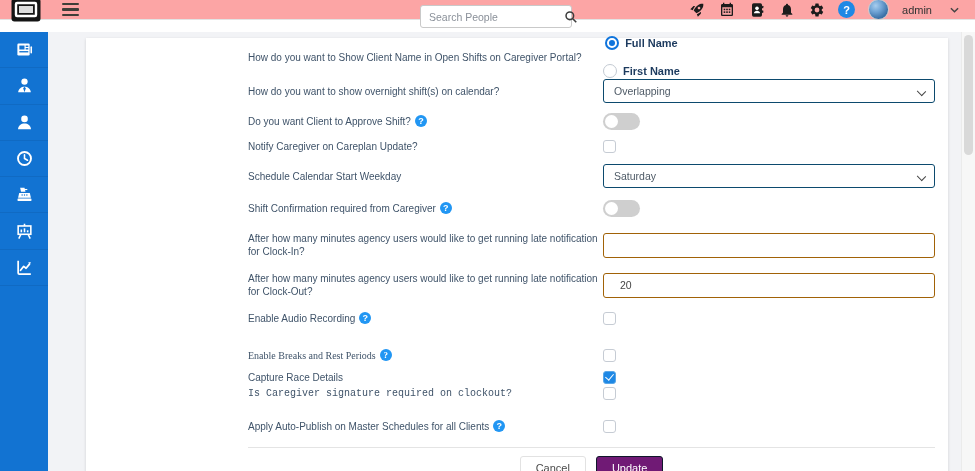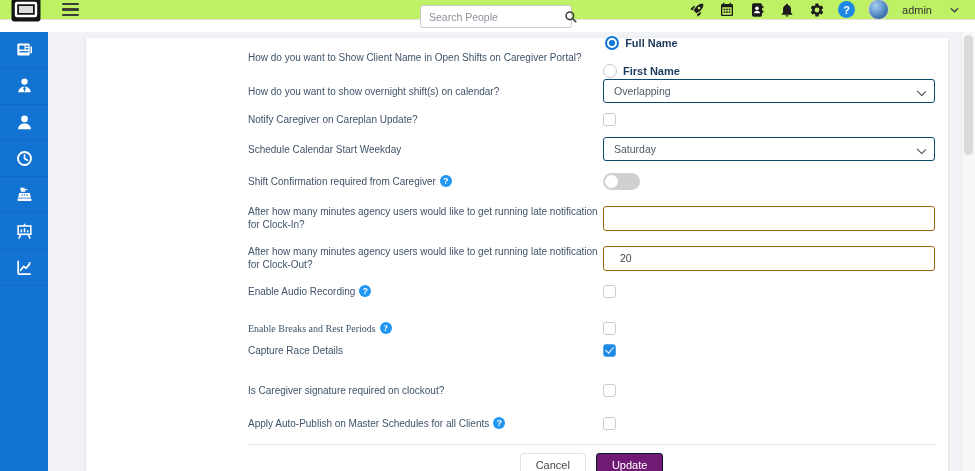--- a/index.html
+++ b/index.html
@@ -1,19 +1,19 @@
 <!DOCTYPE html>
 <html><head>
 <meta charset="utf-8">
 <style>
   * { margin:0; padding:0; box-sizing:border-box; }
   html,body { width:975px; height:471px; overflow:hidden; font-family:"Liberation Sans", sans-serif; background:#fff; }
 
   
-  .header { position:absolute; left:0; top:0; width:975px; height:20px; background:#bef264;
+  .header { position:absolute; left:0; top:0; width:975px; height:20px; background:#fca5a5;
             border-bottom:1px solid #e3e3e3; display:flex; align-items:center; z-index:5;justify-content:center; }
   .logo { margin-left:10px; width:32px; height:25px; display:flex; align-items:center; justify-content:center; }
   .hamburger { margin-left:20px; width:17px; height:13px; display:flex; flex-direction:column; justify-content:space-between; cursor:pointer; }
   .hamburger span { display:block; height:2.4px; background:#3e3e38; border-radius:1px; }
   .search-box { position:absolute; left:420px; top:5px; width:152px; height:23px; border:1px solid #c9c9c9;
                 border-radius:3px; display:flex; align-items:center; background:#fff; }
   .search-box input { border:none; outline:none; flex:1; font-size:10.5px; padding-left:8px; color:#555;
                       font-family:"Liberation Sans", sans-serif; background:transparent; }
   .search-box input::placeholder { color:#8a9099; }
   .search-box .mag { margin-right:6px; display:flex; }
@@ -48,21 +48,21 @@
   .r2 { margin-top:12px; height:24px; }
   .r3 { margin-top:9px;  height:18px; }
   .r4 { margin-top:8px;  height:16px; }
   .r5 { margin-top:10px; height:24px; }
   .r6 { margin-top:11px; height:18px; }
   .r7 { margin-top:14px; height:28px; }
   .r8 { margin-top:12px; height:28px; }
   .r9 { margin-top:11px; height:16px; }
   .r10{ margin-top:21px;  height:16px;font-family:Liberation Serif, serif; }
   .r11{ margin-top:6px;  height:16px; }
-  .r12{ margin-top:24px;  height:16px; }
+  .r12{ margin-top:0;  height:16px;font-family:Liberation Mono, monospace; }
   .r13{ margin-top:17px;  height:16px; }
 
   
   .radio-group { display:flex; align-items:center; gap:14px;flex-direction:column; }
   .radio-opt { display:flex; align-items:center; gap:6px; cursor:pointer; }
   .radio { width:14px; height:14px; border-radius:50%; border:1.5px solid #c3cad2; background:#fff; position:relative; }
   .radio-opt.selected .radio { border:2px solid #0f74dc; }
   .radio-opt.selected .radio::after { content:""; position:absolute; left:2px; top:2px; width:6px; height:6px;
                                       border-radius:50%; background:#0f74dc; }
   .radio-label { font-size:11px; font-weight:bold; color:#1c3a5e; }
@@ -259,20 +259,31 @@
       <div class="row r2">
         <div class="label">How do you want to show overnight shift(s) on calendar?</div>
         <div class="ctrl">
           <div class="select">
             <span>Overlapping</span>
             <span class="chev"></span>
           </div>
         </div>
       </div>
 
+      <div class="row r3">
+        <div class="label">
+          <span>Do you want Client to Approve Shift?</span>
+          <span class="help-icon"></span>
+        </div>
+        <div class="ctrl">
+          <div class="toggle">
+              <span class="knob"></span>
+            </div>
+        </div>
+      </div>
 
       <div class="row r4">
         <div class="label">Notify Caregiver on Careplan Update?</div>
         <div class="ctrl">
           <div class="checkbox"></div>
         </div>
       </div>
 
       <div class="row r5">
         <div class="label">Schedule Calendar Start Weekday</div>

